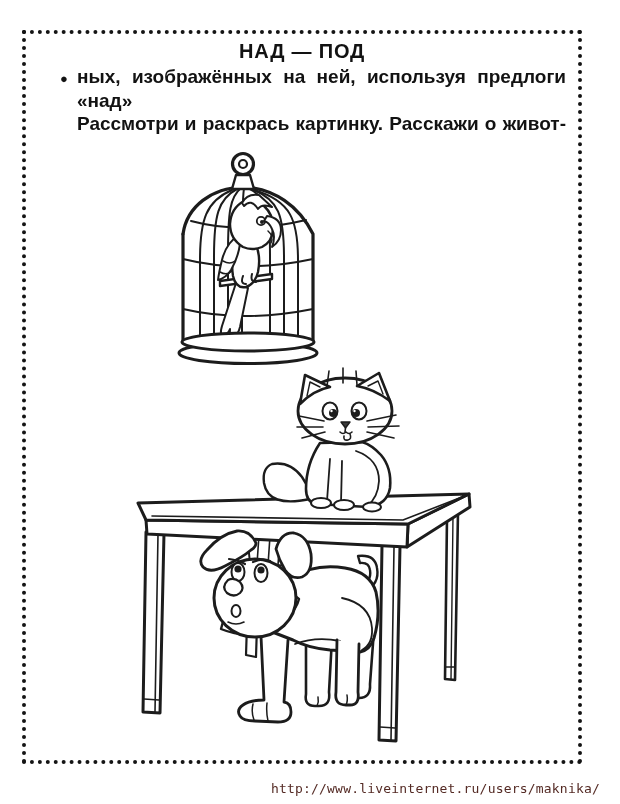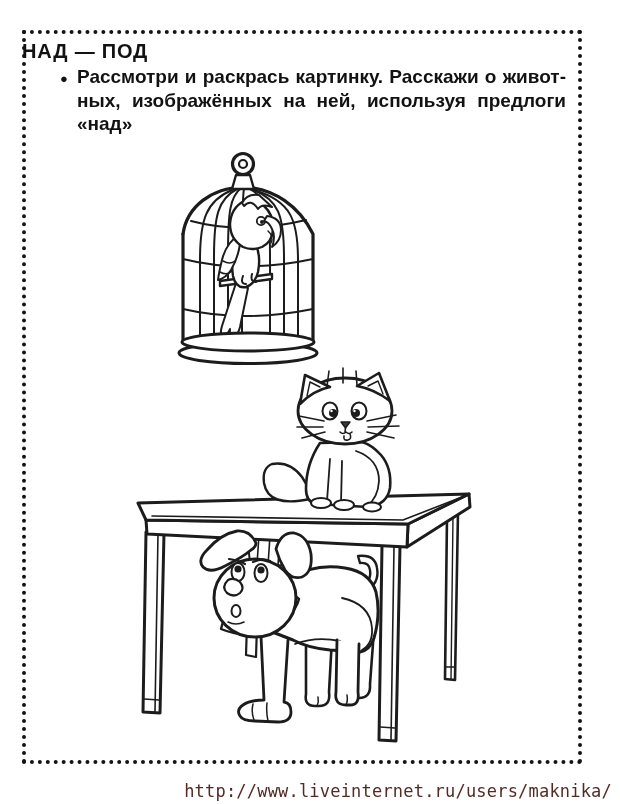--- a/index.html
+++ b/index.html
@@ -1,41 +1,41 @@
 <!DOCTYPE html>
 <html><head>
 <meta charset="utf-8">
 <style>
   html,body{margin:0;padding:0;background:#fff;}
   .page{position:relative;width:620px;height:804px;background:#ffffff;
         font-family:"Liberation Sans",sans-serif;overflow:hidden;}
   .border-box{position:absolute;left:22px;top:30px;width:560px;height:734px;
         border:4px dotted #141414;box-sizing:border-box;}
-  .title{position:absolute;left:22px;top:40px;width:560px;margin:0;
+  .title{position:absolute;left:22px;top:40px;width:560px;margin:0;text-align:center;
         font-size:20px;font-weight:700;color:#121212;letter-spacing:0.8px;}
   .instruction{position:absolute;left:77px;top:65px;width:489px;font-size:19px;
         font-weight:700;color:#121212;line-height:23.5px;}
   .instruction .bullet{position:absolute;left:-17px;top:2px;font-size:13px;}
   .line.just{text-align:justify;text-align-last:justify;}
   .art{position:absolute;left:0;top:0;width:620px;height:804px;}
-  .footer{position:absolute;right:8px;top:781px;font-family:"DejaVu Sans Mono",monospace;
-        font-size:17px;color:#542a24;letter-spacing:0.2px;}
+  .footer{position:absolute;right:20px;top:781px;font-family:"DejaVu Sans Mono",monospace;
+        font-size:13px;color:#542a24;letter-spacing:0.2px;}
 </style>
 </head>
 <body>
 
 <div class="page">
   <div class="border-box"></div>
 
   <h1 class="title">НАД — ПОД</h1>
 
   <div class="instruction">
     <span class="bullet">●</span>
+    <div class="line just">ных, изображённых на ней, используя предлоги «над»</div>
     <div class="line just">Рассмотри и раскрась картинку. Расскажи о живот-</div>
-    <div class="line just">ных, изображённых на ней, используя предлоги «над»</div>
   </div>
 
   <svg class="art" viewBox="0 0 620 804">
 
     <g fill="#ffffff" stroke="#1c1c1c" stroke-linecap="round" stroke-linejoin="round">
       <g>
         <path d="M447 517 L458 512 L455 680 L445 679 Z" stroke-width="2.6"></path>
         <path d="M453 516 L451 679" stroke-width="1.4" fill="none"></path>
         <path d="M446 667 L454 667" stroke-width="1.4" fill="none"></path>
       </g>

